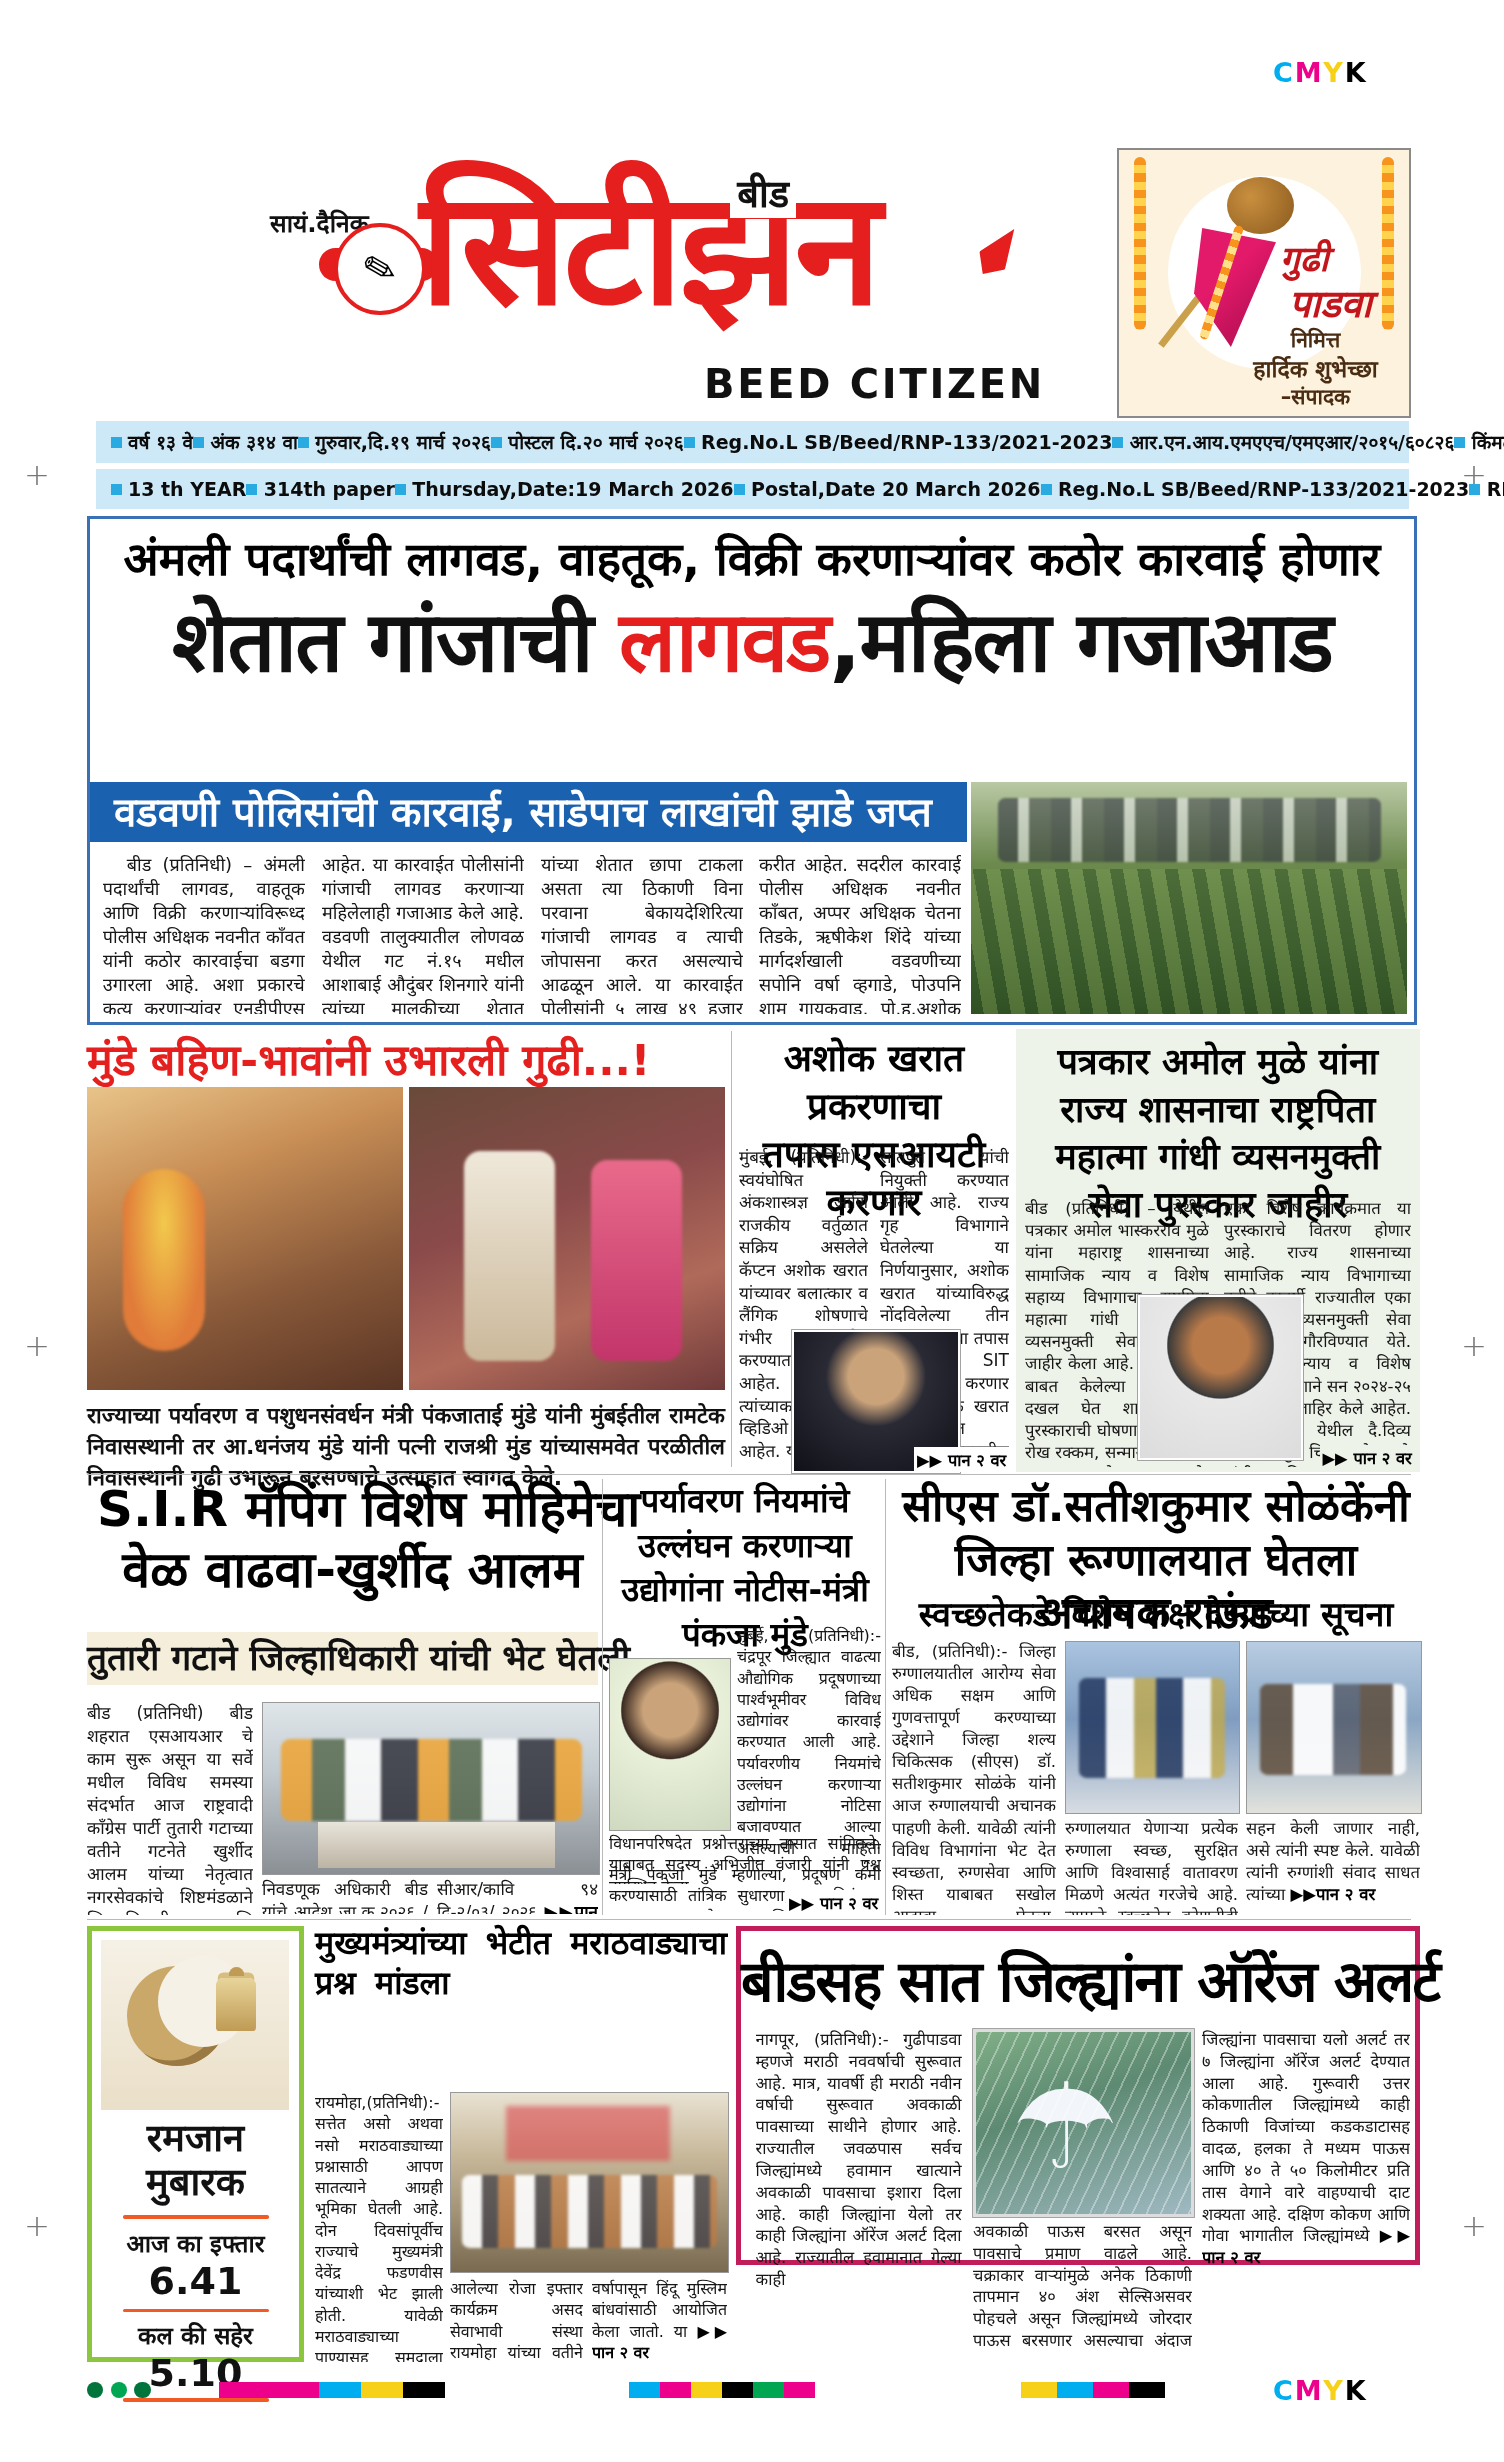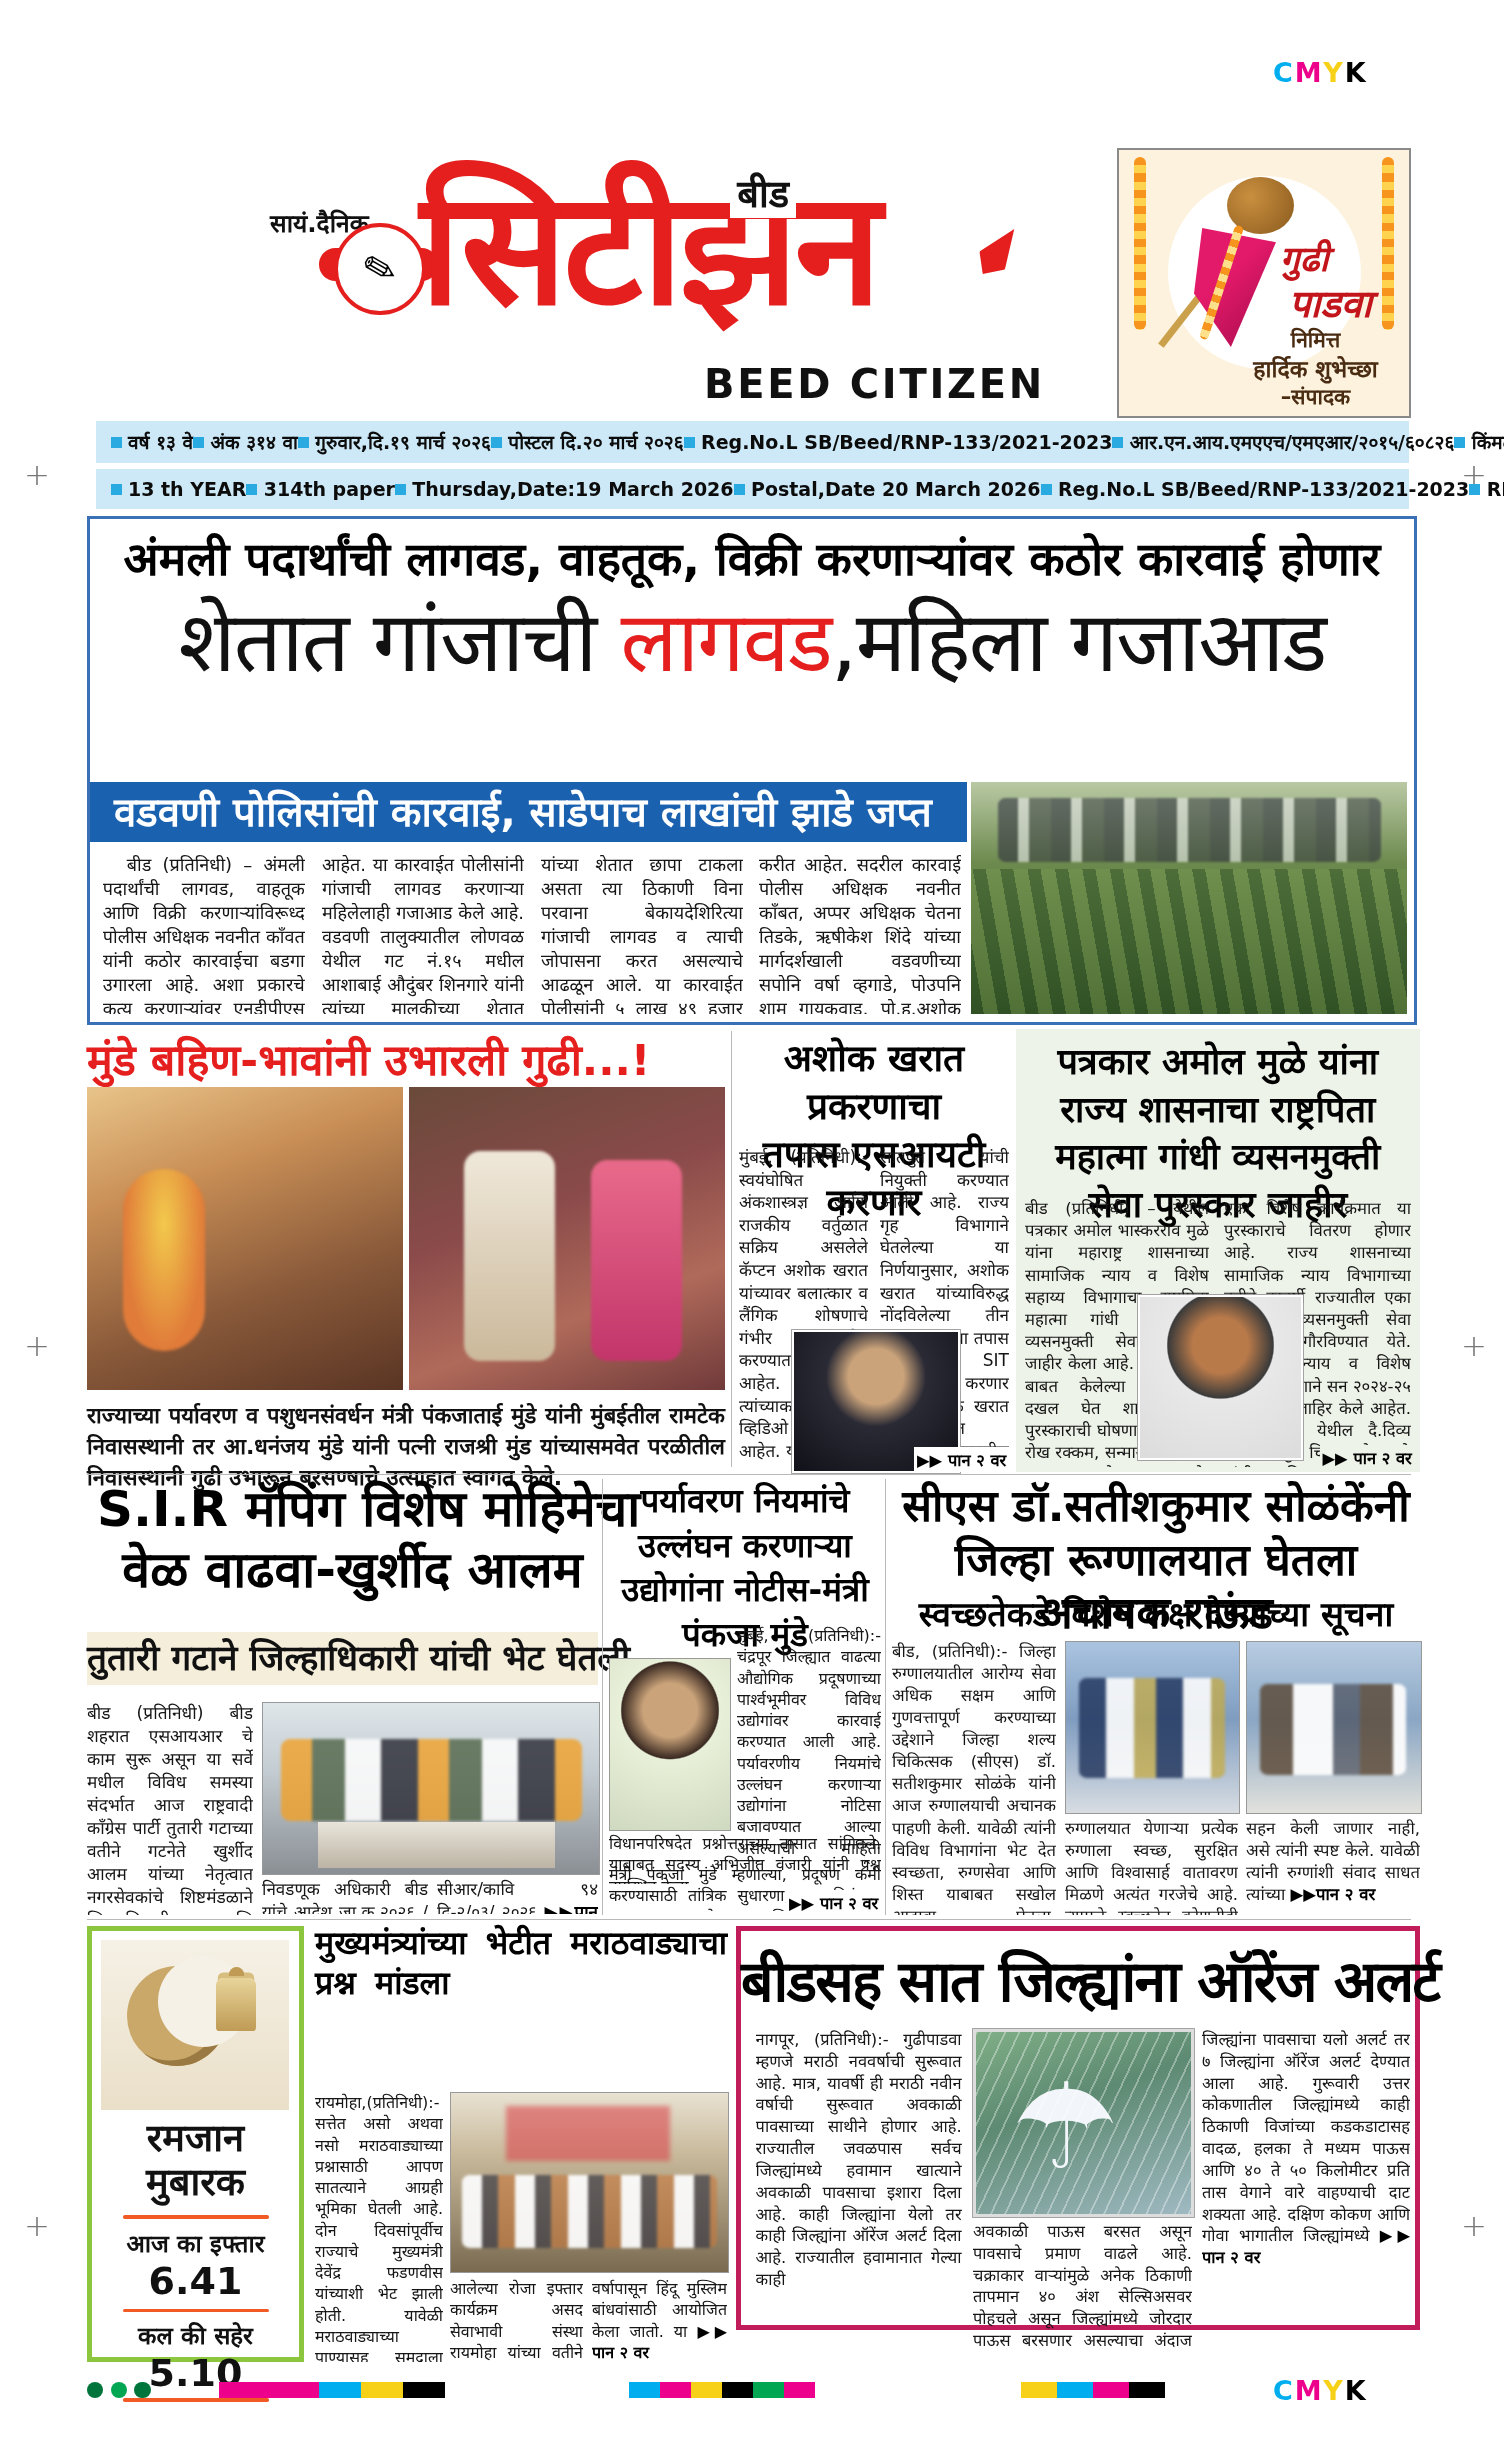--- a/index.html
+++ b/index.html
@@ -116,21 +116,21 @@
       </span>
     <span class="it">
         <span class="bullet"></span>
         <span>RNI MAH/ MAR 2015/60826</span>
       </span>
 
   </div>
 
   <div class="abs" style="left:87px;top:516px;width:1324px;height:503px;border:3.6px solid #3a70b6;">
     <div class="abs hl nowrap" style="left:0;top:7.3px;width:100%;text-align:center;font-size:46px;">अंमली पदार्थांची लागवड, वाहतूक, विक्री करणाऱ्यांवर कठोर कारवाई होणार</div>
-    <div class="abs nowrap" style="left:0;top:71px;width:100%;text-align:center;font-size:84px;font-weight:400;letter-spacing:-1.8px;line-height:1.25;">
+    <div class="abs nowrap" style="left:0;top:71px;width:100%;text-align:center;font-size:84px;font-weight:700;letter-spacing:-1.8px;line-height:1.25;">
       <span>शेतात गांजाची </span><span style="color:#e51f1e;">लागवड</span><span>,महिला गजाआड</span>
     </div>
     <div class="abs nowrap" style="left:0;top:263px;width:877px;height:60px;background:#1a61b0;color:#fff;font-size:40px;font-weight:900;line-height:60px;padding-left:24px;box-sizing:border-box;overflow:hidden;">वडवणी पोलिसांची कारवाई, साडेपाच लाखांची झाडे जप्त</div>
     <div class="abs photo" style="left:881px;top:263px;width:436px;height:232px;background:linear-gradient(180deg,#b9c9a4 0%,#6d8a4e 35%,#3f5c2c 100%);">
       <div class="abs" style="left:27px;top:16.4px;width:383px;height:64px;background:repeating-linear-gradient(90deg,rgba(40,40,60,.55) 0 20px,rgba(230,230,235,.6) 20px 31px,rgba(40,40,60,.45) 31px 53px);border-radius:7.3px;filter:blur(0.9px);"></div>
       <div class="abs" style="left:0;top:87px;width:100%;height:146px;background:repeating-linear-gradient(80deg,rgba(20,60,20,.35) 0 12.8px,rgba(120,160,80,.3) 12.8px 27px);"></div>
     </div>
     <div class="abs bt" style="left:12.8px;top:334px;width:202px;height:161px;text-indent:24px;">बीड (प्रतिनिधी) – अंमली पदार्थांची लागवड, वाहतूक आणि विक्री करणाऱ्यांविरूध्द पोलीस अधिक्षक नवनीत काँवत यांनी कठोर कारवाईचा बडगा उगारला आहे. अशा प्रकारचे कृत्य करणाऱ्यांवर एनडीपीएस कायद्यांतर्गत कडक कारवाईचे संकेत त्यांनी दिले आहेत. त्याच पार्श्वभूमीवर वडवणी पोलीसांनी लोणवळ (ता.वडवणी) येथील एका शेत शिवारात छापा टाकून साडे पाच लाख रूपयांचा गांजाची झाडे जप्त केली</div>
     <div class="abs bt" style="left:232px;top:334px;width:202px;height:161px;">आहेत. या कारवाईत पोलीसांनी गांजाची लागवड करणाऱ्या महिलेलाही गजाआड केले आहे. वडवणी तालुक्यातील लोणवळ येथील गट नं.१५ मधील आशाबाई औदुंबर शिनगारे यांनी त्यांच्या मालकीच्या शेतात मोठ्या प्रमाणात गांजाची लागवड केल्याची माहिती पोलीस प्रशासनाला मिळाली होती. त्यानुसार वरिष्ठांच्या मार्गदर्शनाखाली पोलीसांनी सापळा रचून आशाबाई शिनगारे</div>
     <div class="abs bt" style="left:451px;top:334px;width:202px;height:161px;">यांच्या शेतात छापा टाकला असता त्या ठिकाणी विना परवाना बेकायदेशिरित्या गांजाची लागवड व त्याची जोपासना करत असल्याचे आढळून आले. या कारवाईत पोलीसांनी ५ लाख ४९ हजार रूपयांचा २१.९६० किलो ग्रॅम गांजा जप्त केला. या प्रकरणी वडवणी पोलीस ठाण्यात गुन्हा दाखल करण्यात आला असून आशाबाई औदुंबर शिनगारे यांना अटक करण्यात आली आहे. पुढील तपास सपोनि वर्षा व्हगाडे</div>
@@ -250,21 +250,21 @@
       <div class="abs" style="left:11px;top:82px;width:255px;height:73px;background:repeating-linear-gradient(90deg,rgba(250,250,250,.95) 0 20px,rgba(60,60,70,.7) 20px 36px,rgba(200,120,60,.6) 36px 53px);border-radius:7.3px;filter:blur(1.8px);"></div>
       <div class="abs" style="left:55px;top:12.8px;width:164px;height:55px;background:rgba(220,60,70,.55);filter:blur(2.7px);"></div>
     </div>
     <div class="abs bt" style="left:135px;top:352px;width:133px;height:84px;font-size:16px;">आलेल्या रोजा इफ्तार कार्यक्रम असद सेवाभावी संस्था रायमोहा यांच्या वतीने गेल्या २३</div>
     <div class="abs bt" style="left:277px;top:352px;width:135px;height:84px;font-size:16px;">
       <span>वर्षापासून हिंदू मुस्लिम बांधवांसाठी आयोजित केला जातो. या</span>
       <span class="more">▶▶ पान २ वर</span>
     </div>
   </div>
 
-  <div class="abs" style="left:736px;top:1926px;width:684px;height:404px;border:5.5px solid #c21d5b;box-sizing:border-box;background:#fff;">
+  <div class="abs" style="left:736px;top:1926px;width:684px;height:339px;border:5.5px solid #c21d5b;box-sizing:border-box;background:#fff;">
     <div class="abs hl nowrap" style="left:0;top:9px;width:100%;text-align:center;font-size:57px;letter-spacing:-1.8px;">बीडसह सात जिल्ह्यांना ऑरेंज अलर्ट</div>
     <div class="abs bt" style="left:14.6px;top:98px;width:206px;height:321px;font-size:16.4px;">नागपूर, (प्रतिनिधी):- गुढीपाडवा म्हणजे मराठी नववर्षाची सुरूवात आहे. मात्र, यावर्षी ही मराठी नवीन वर्षाची सुरूवात अवकाळी पावसाच्या साथीने होणार आहे. राज्यातील जवळपास सर्वच जिल्ह्यांमध्ये हवामान खात्याने अवकाळी पावसाचा इशारा दिला आहे. काही जिल्ह्यांना येलो तर काही जिल्ह्यांना ऑरेंज अलर्ट दिला आहे. राज्यातील हवामानात गेल्या काही</div>
     <div class="abs photo" style="left:232px;top:98px;width:215px;height:182px;border:3.6px solid #ddd;box-shadow:0 0 0 0.9px #999;background:linear-gradient(160deg,#7fae86 0%,#5d8a72 40%,#9fb9c2 100%);">
       <div class="abs" style="left:36px;top:36px;width:155px;height:119px;color:#f2f6fa;font-size:119px;line-height:1;">☂</div>
       <div class="abs" style="left:0;top:0;width:100%;height:100%;background:repeating-linear-gradient(115deg,rgba(255,255,255,.35) 0 1.8px,transparent 1.8px 12.8px);"></div>
     </div>
     <div class="abs bt" style="left:232px;top:290px;width:219px;height:130px;font-size:16.4px;">अवकाळी पाऊस बरसत असून पावसाचे प्रमाण वाढले आहे. चक्राकार वाऱ्यांमुळे अनेक ठिकाणी तापमान ४० अंश सेल्सिअसवर पोहचले असून जिल्ह्यांमध्ये जोरदार पाऊस बरसणार असल्याचा अंदाज हवामान खात्याने वर्तवला आहे. राज्यातील तब्बल २१</div>
     <div class="abs bt" style="left:461px;top:98px;width:208px;height:321px;font-size:16.4px;">
       <span>जिल्ह्यांना पावसाचा यलो अलर्ट तर ७ जिल्ह्यांना ऑरेंज अलर्ट देण्यात आला आहे. गुरूवारी उत्तर कोकणातील जिल्ह्यांमध्ये काही ठिकाणी विजांच्या कडकडाटासह वादळ, हलका ते मध्यम पाऊस आणि ४० ते ५० किलोमीटर प्रति तास वेगाने वारे वाहण्याची दाट शक्यता आहे. दक्षिण कोकण आणि गोवा भागातील जिल्ह्यांमध्ये</span>
       <span class="more">▶▶ पान २ वर</span>

